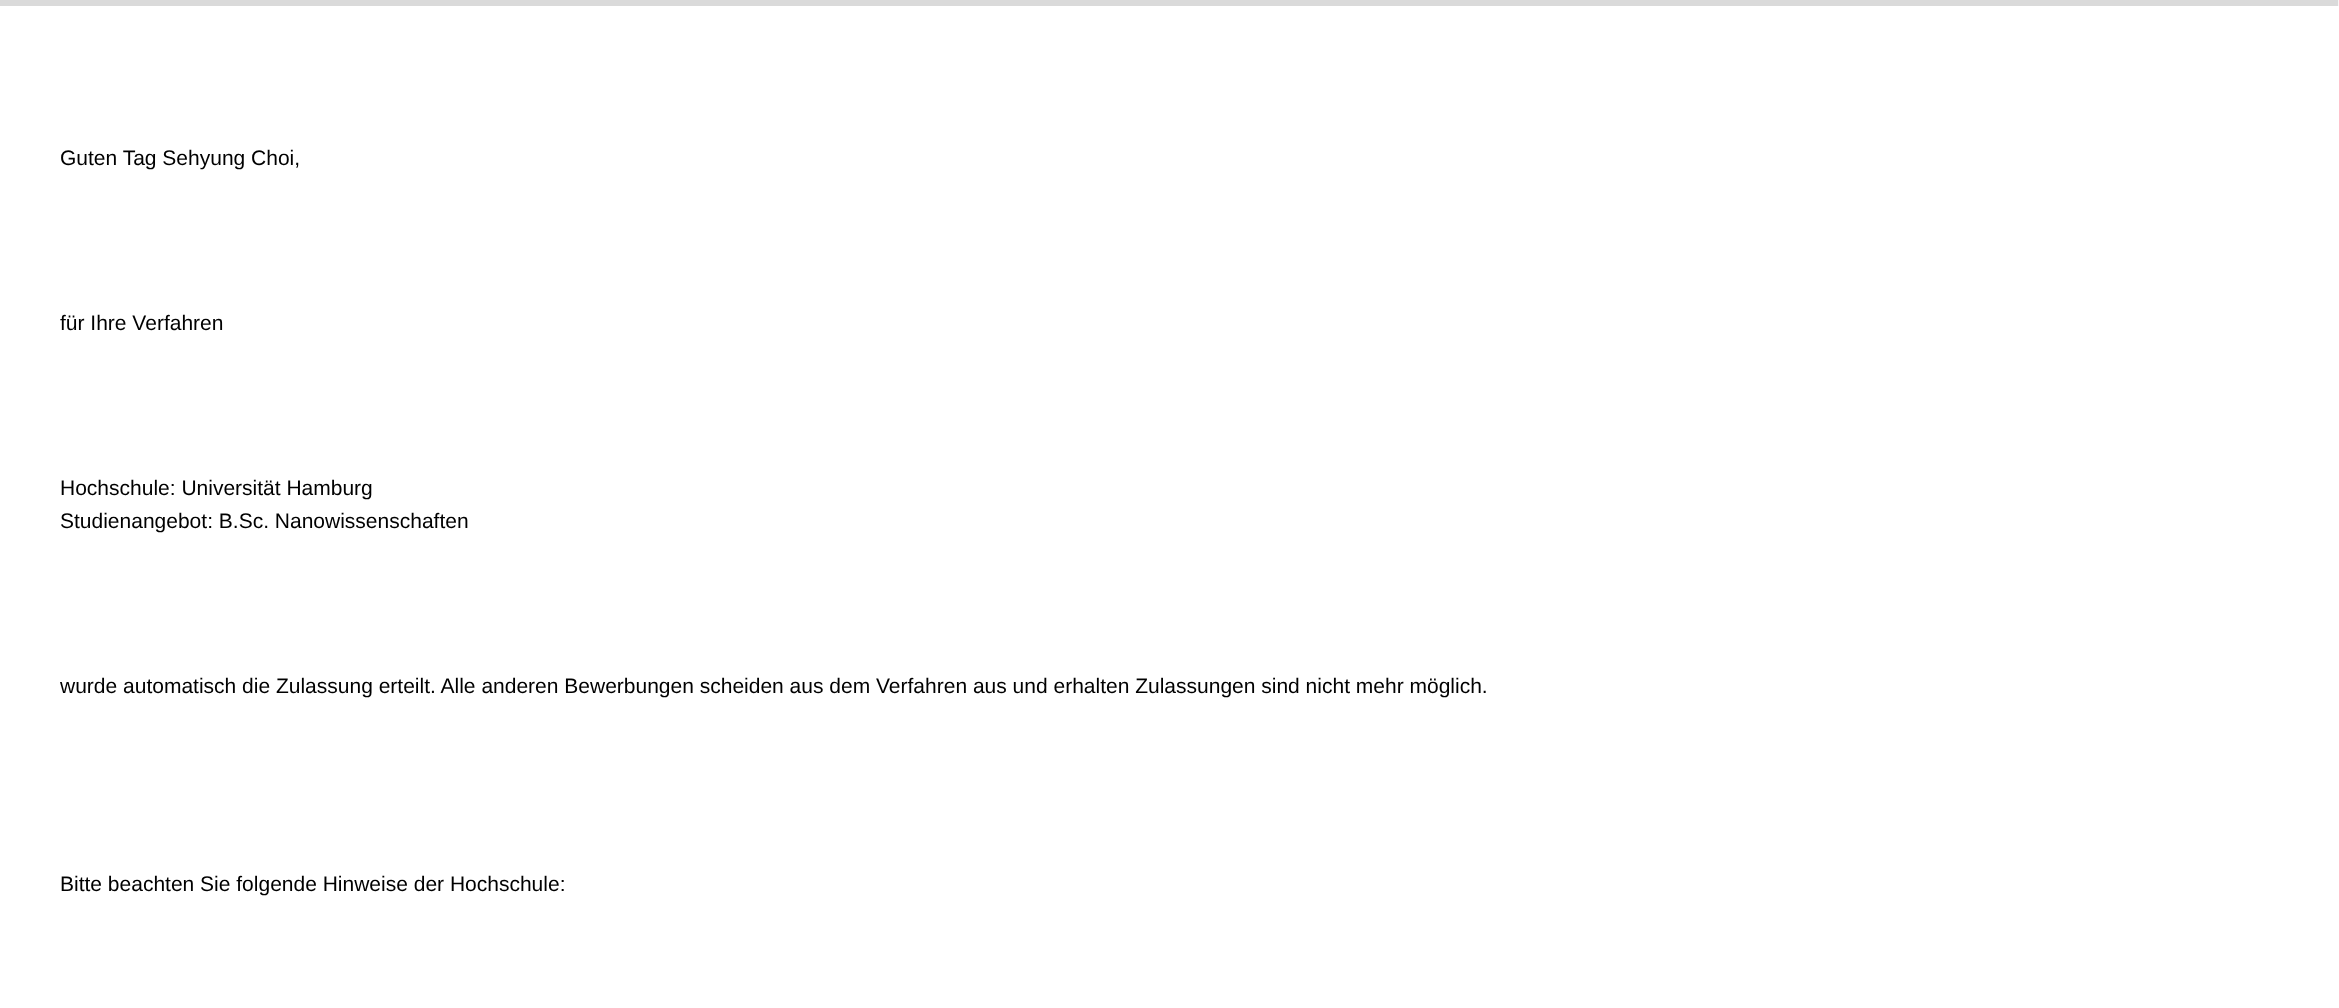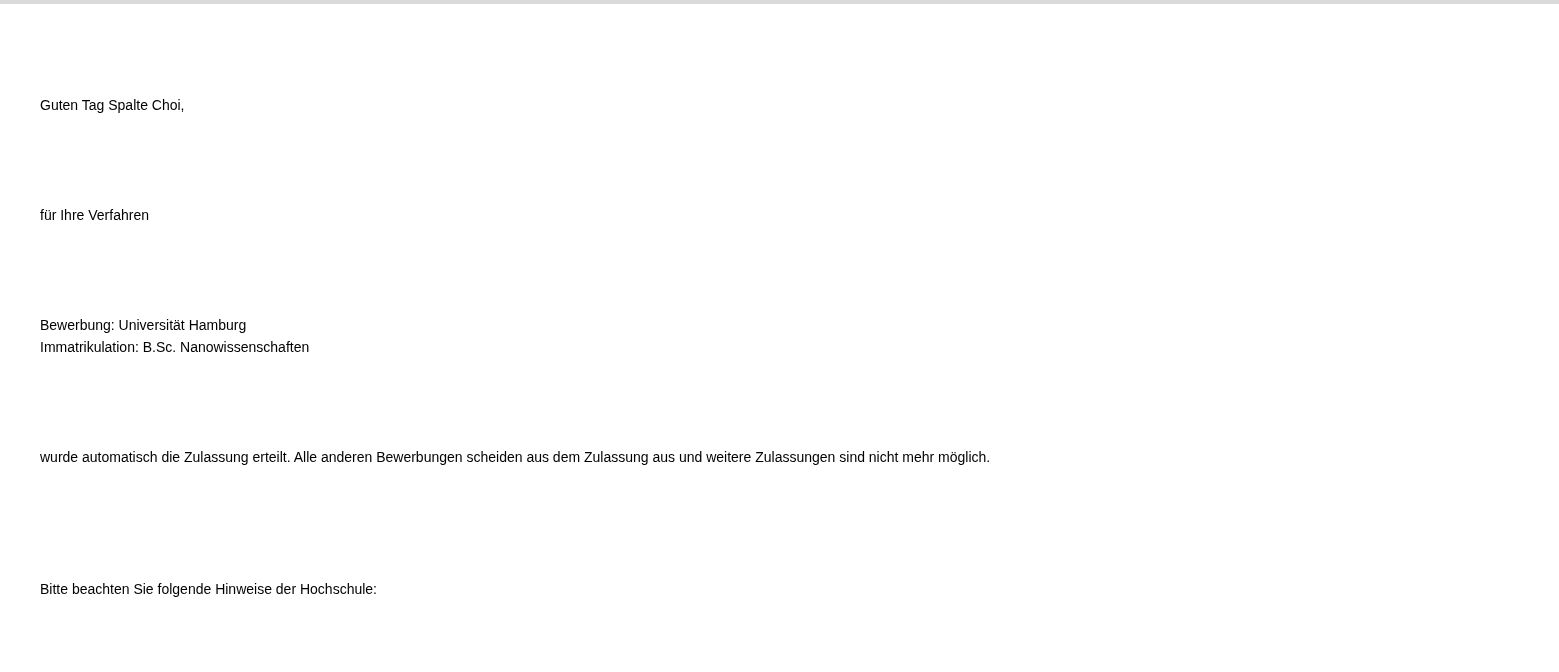--- a/index.html
+++ b/index.html
@@ -29,27 +29,27 @@
     margin: 0 0 22px 0;
   }
 </style>
 </head>
 <body>
 
 <div class="top-border"></div>
 
 <div class="email-body">
 
-  <p>Guten Tag Spalte Choi,</p>
+  <p>Guten Tag Sehyung Choi,</p>
 
   <p>für Ihre Verfahren</p>
 
-  <p><span>Bewerbung: Universität Hamburg</span><br><span>Immatrikulation: B.Sc. Nanowissenschaften</span></p>
+  <p><span>Hochschule: Universität Hamburg</span><br><span>Studienangebot: B.Sc. Nanowissenschaften</span></p>
 
-  <p>wurde automatisch die Zulassung erteilt. Alle anderen Bewerbungen scheiden aus dem Zulassung aus und weitere Zulassungen sind nicht mehr möglich.</p>
+  <p>wurde automatisch die Zulassung erteilt. Alle anderen Bewerbungen scheiden aus dem Verfahren aus und erhalten Zulassungen sind nicht mehr möglich.</p>
 
 
   <p>Bitte beachten Sie folgende Hinweise der Hochschule:</p>
 
   
 
   
 
   
 

